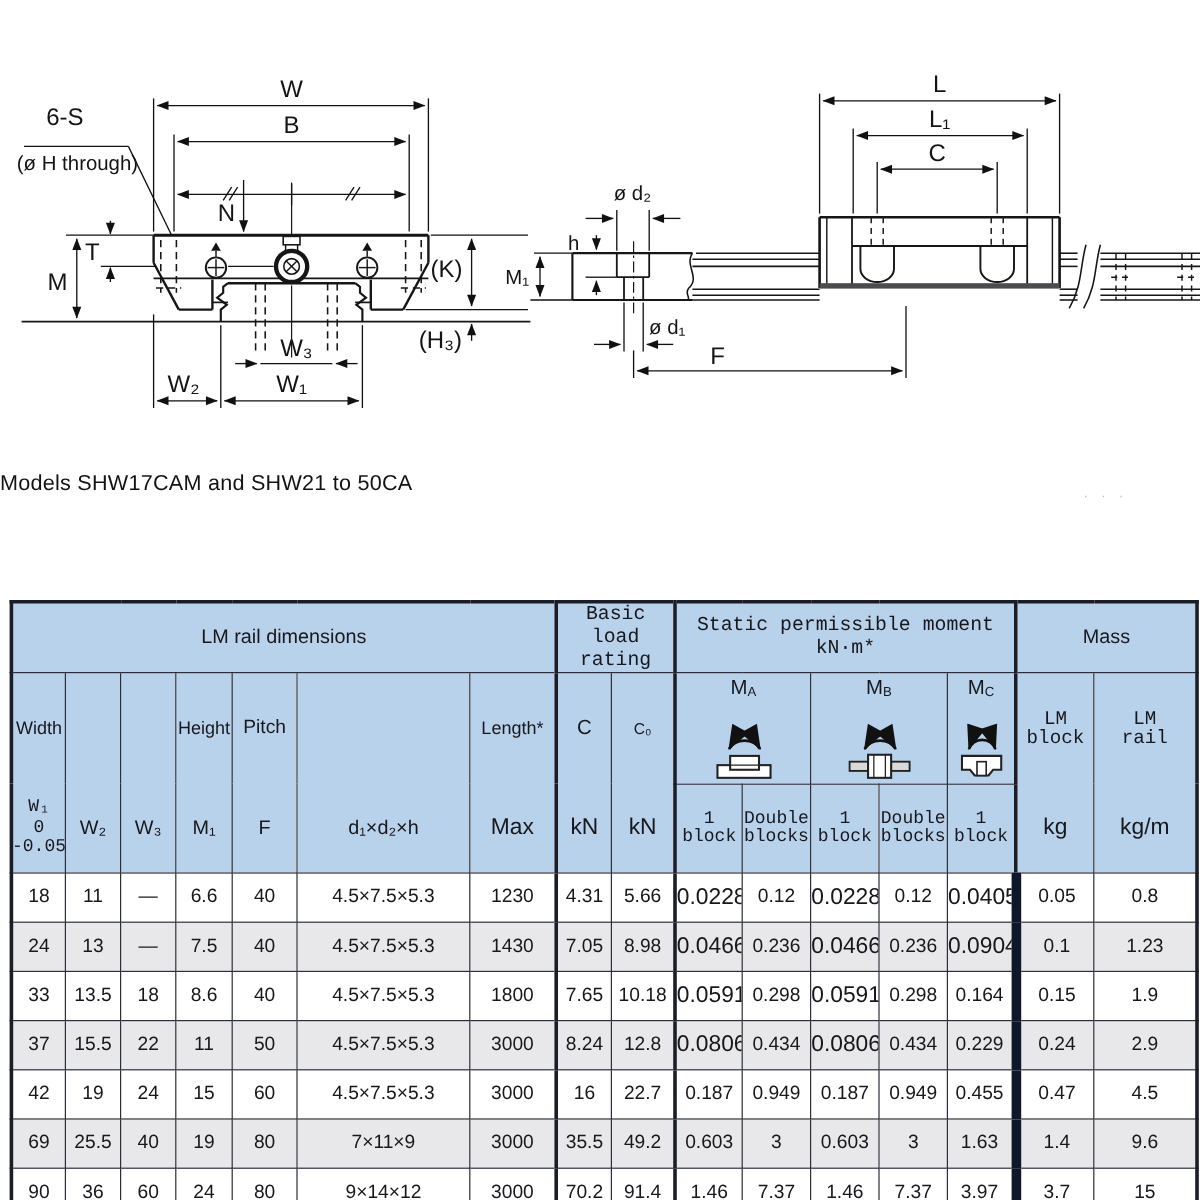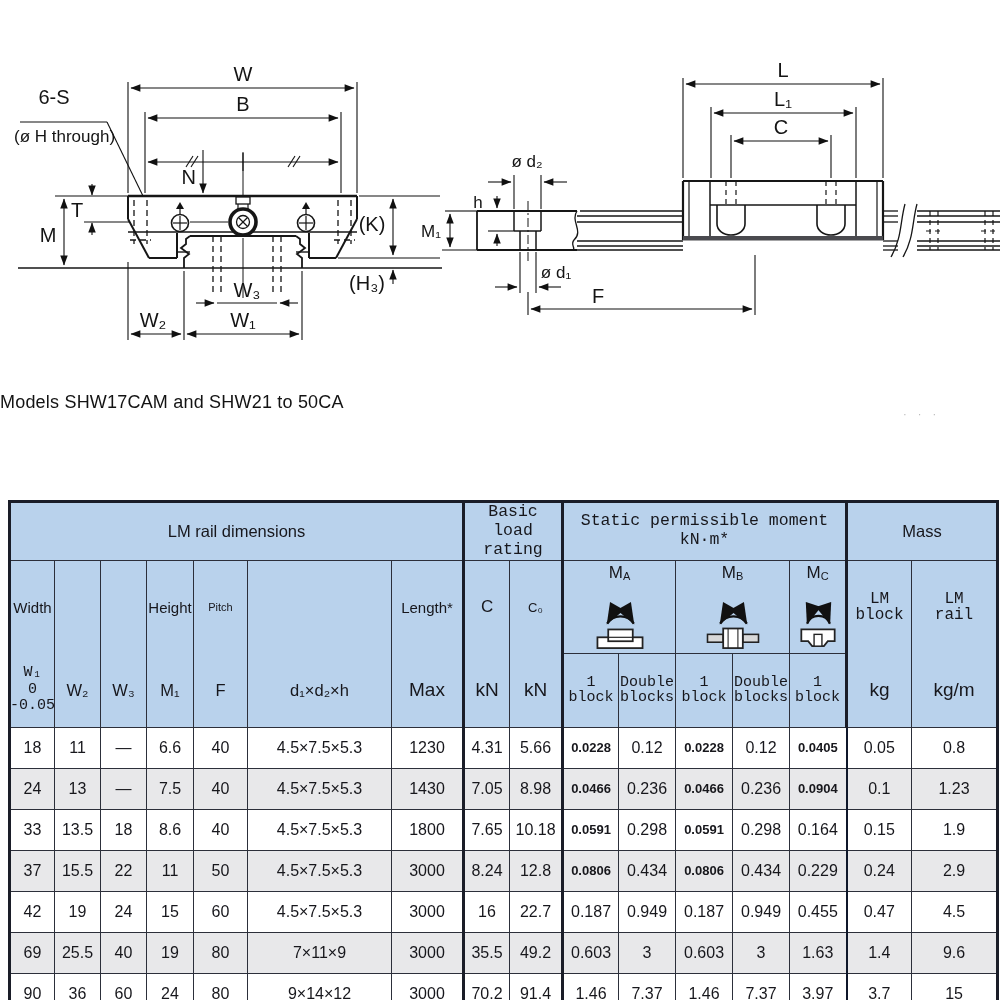--- a/index.html
+++ b/index.html
@@ -26,27 +26,27 @@
   .tz{height:92px;display:flex;align-items:center;justify-content:center;font-size:15px;line-height:1.05;}
   .bz{height:73px;display:flex;align-items:center;justify-content:center;font-size:19px;line-height:1.12;}
   .bz.pre,.tz.pre{white-space:pre-line;}
   .sym{font-size:16.5px;}
   .band2b th{height:73px;font-size:15px;line-height:1.05;}
   .iconcell{height:92px;}
   .icwrap{display:flex;flex-direction:column;align-items:center;justify-content:flex-start;height:92px;padding-top:3px;box-sizing:border-box;gap:20px;}
   .mlbl{font-size:17px;line-height:1;}
   .subs{font-size:11px;vertical-align:-2px;}
   #spec-table td{height:40px;font-size:16px;}
-  #spec-table td.sm{font-size:13px;font-weight:bold;}
+  #spec-table td.sm{font-size:19px;}
   #spec-table tr.alt td{background:#e8e8ea;}
   
   #spec-table .gsep{border-right:3px solid #1a1d28 !important;}
   #spec-table td:nth-child(7),#spec-table tr.alt td:nth-child(7){border-right:3px solid #1a1d28;}
   #spec-table td:nth-child(9){border-right:3px solid #1a1d28;}
-  #spec-table td:nth-child(14){border-right:2px solid #0f172a;}
+  #spec-table td:nth-child(14){border-right:8px solid #0f172a;}
 </style>
 </head>
 <body>
 
 <div id="page">
 
   <div id="draw-wrap">
   <svg width="1000" height="470" viewBox="0 0 1000 470">
     <defs>
       <marker id="ah" viewBox="0 0 10 10" refX="9.5" refY="5" markerWidth="11" markerHeight="9" orient="auto-start-reverse">
@@ -333,21 +333,21 @@
             </div>
           </th>
         <th rowspan="2">
             <div class="vcell">
           <div class="tz">Height</div>
           <div class="bz sym">M₁</div>
             </div>
           </th>
         <th rowspan="2">
             <div class="vcell">
-          <div class="tz" style="font-size:11px">Pitch</div>
+          <div class="tz" style="font-size:16px">Pitch</div>
           <div class="bz sym">F</div>
             </div>
           </th>
         <th rowspan="2">
             <div class="vcell">
               <div class="tz"></div>
           <div class="bz sym">d₁×d₂×h</div>
             </div>
           </th>
         <th rowspan="2" class="gsep">

